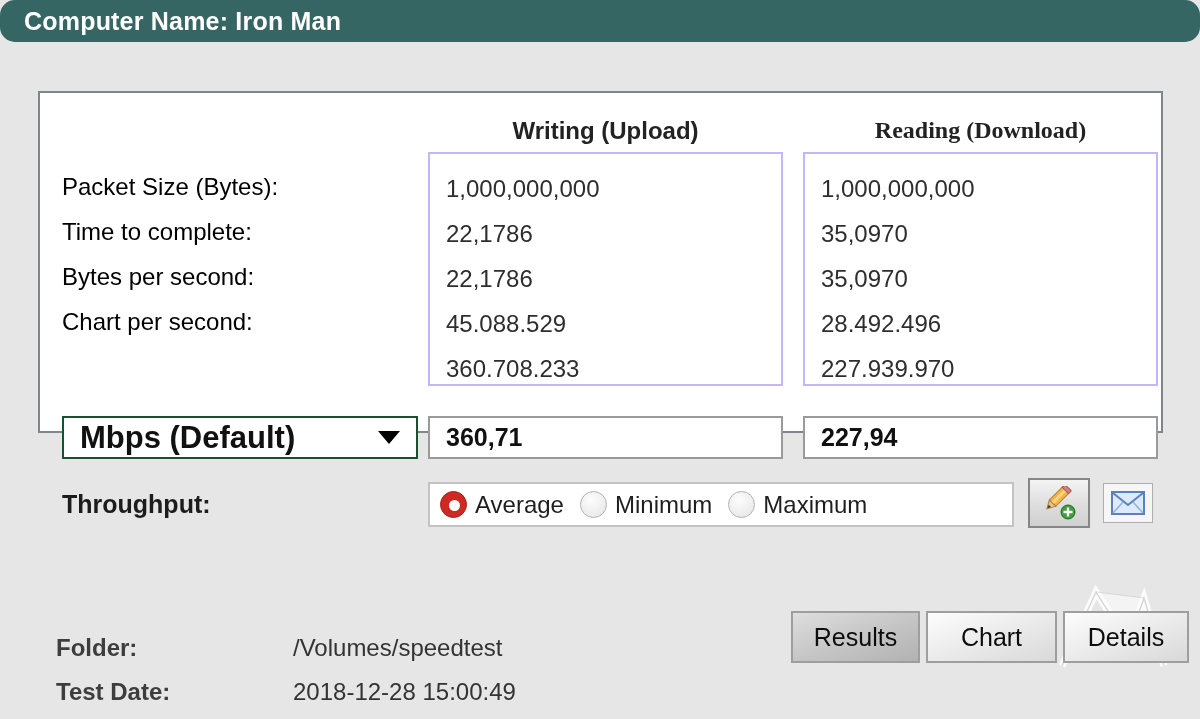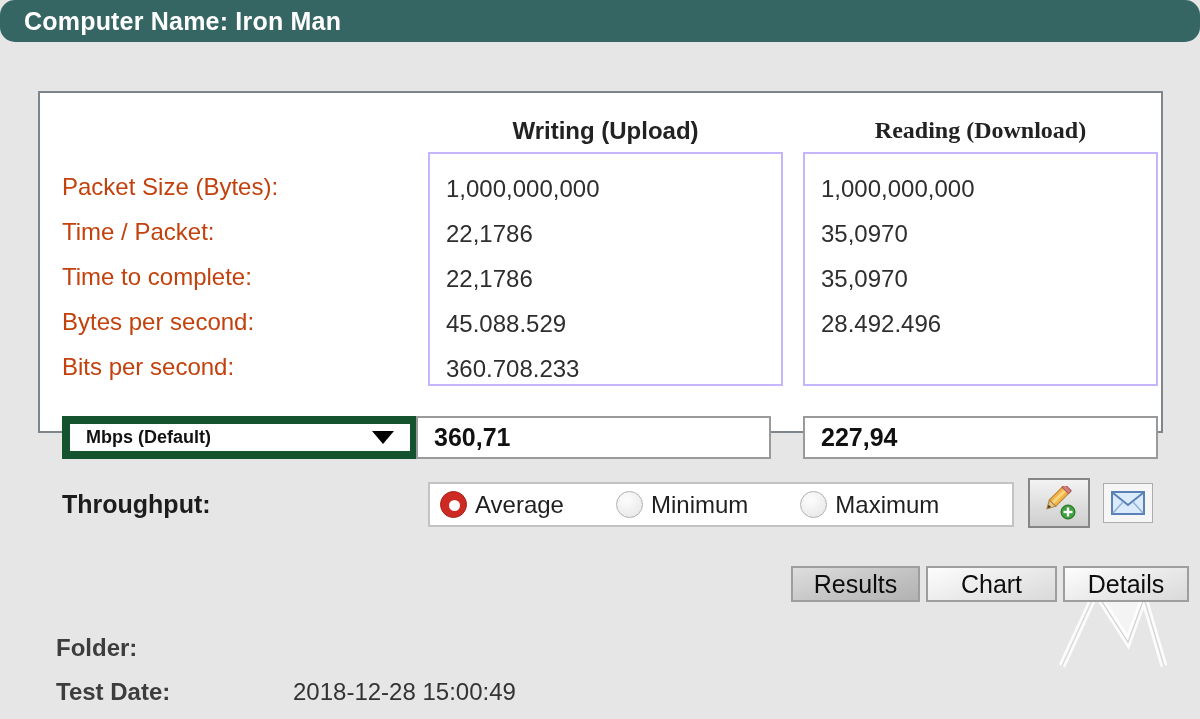--- a/index.html
+++ b/index.html
@@ -27,69 +27,69 @@
     border:2px solid #7f868b;
   }
   .col-header {
     position:absolute; top:24px; width:355px; text-align:center;
     font-weight:bold; font-size:24px; color:#222;
   }
   .col-header.writing { left:388px; }
   .col-header.reading { left:763px;font-family:Liberation Serif, serif; }
 
   .labels-col {
-    position:absolute; left:22px; top:71px; font-size:24px; color:#c2410c;
+    position:absolute; left:22px; top:71px; font-size:24px; color:#000000;
   }
   .labels-col .row-label { height:45px; line-height:45px; }
 
   .values-box {
     position:absolute; top:59px; width:355px; height:234px;
     border:2px solid #c4b5fd;
     padding:12px 0 0 16px;
     font-size:24px; color:#2e2e2e;
     background:#fff;
   }
   .values-box.writing { left:388px; }
   .values-box.reading { left:763px; }
   .values-box .cell { height:45px; line-height:45px; white-space:nowrap; }
 
   .unit-select {
     position:absolute; left:22px; top:323px; width:356px; height:43px;
-    border:8px solid #14532d; background:#fff;
+    border:2px solid #14532d; background:#fff;
     display:flex; align-items:center;
     padding:4px 16px;
-    font-weight:bold; font-size:18px; color:#111;
+    font-weight:bold; font-size:31px; color:#111;
     cursor:default;
   }
   .unit-select .caret {
     margin-left:auto;
     width:0; height:0;
     border-left:11px solid transparent;
     border-right:11px solid transparent;
     border-top:13px solid #000;
   }
   .speed-box {
     position:absolute; top:323px; width:355px; height:43px;
     border:2px solid #9a9a9a; background:#fff;
     display:flex; align-items:center; padding-left:16px;
     font-weight:bold; font-size:25px; color:#111;
   }
-  .speed-box.writing { left:376px; }
+  .speed-box.writing { left:388px; }
   .speed-box.reading { left:763px; }
 
   .throughput-label {
     position:absolute; left:22px; top:389px; height:45px;
     display:flex; align-items:center;
     font-weight:bold; font-size:25px; color:#1c1c1c;
   }
   .radio-group {
     position:absolute; left:388px; top:389px; width:586px; height:45px;
     border:2px solid #c3c3c3; background:#fff;
     display:flex; align-items:center;
-    padding:0 10px; gap:52px;
+    padding:0 10px; gap:16px;
   }
   .radio-option { display:flex; align-items:center; gap:8px; cursor:default; }
   .radio-circle {
     width:27px; height:27px; border-radius:50%;
     background:radial-gradient(circle at 40% 32%, #fdfdfd, #e4e4e4);
     border:1px solid #b2b2b2;
     position:relative; flex:0 0 auto;
   }
   .radio-circle.selected {
     background:#cc2a22; border:1px solid #a81f18;
@@ -110,25 +110,26 @@
     background:linear-gradient(180deg,#f3f3f3 0%,#dcdcdc 60%,#cfcfcf 100%);
   }
   .btn-mail {
     left:1063px; top:390px; width:50px; height:40px;
     border:1px solid #adadad;
     background:#f6f6f6;
   }
 
   .tabs { position:absolute; left:791px; top:566px; height:46px; display:flex; gap:6px; }
   .tab {
-    height:36px; border:2px solid #9e9e9e;
+    height:52px; border:2px solid #9e9e9e;
     display:flex; align-items:center; justify-content:center;
     font-size:25px; color:#0d0d0d;
     background:linear-gradient(160deg,#fdfdfd 0%,#e9e9e9 55%,#d9d9d9 100%);
     cursor:default;
+    margin-top:45px;
   }
   .tab.active {
     background:linear-gradient(160deg,#dedede 0%,#c4c4c4 55%,#b2b2b2 100%);
   }
   .tab.t-results { width:129px; }
   .tab.t-chart { width:131px; }
   .tab.t-details { width:126px; }
 
   .footer-row { position:absolute; left:56px; font-size:24px; height:30px; display:flex; }
   .footer-row .f-label { font-weight:bold; color:#3d3d3d; width:237px; }
@@ -145,39 +146,39 @@
   <span class="title">Computer Name: Iron Man</span>
 </div>
 
 <div class="panel">
 
   <div class="col-header writing">Writing (Upload)</div>
   <div class="col-header reading">Reading (Download)</div>
 
   <div class="labels-col">
     <div class="row-label">Packet Size (Bytes):</div>
-    <div class="row-label">Time / Packet:</div>
     <div class="row-label">Time to complete:</div>
     <div class="row-label">Bytes per second:</div>
-    <div class="row-label">Bits per second:</div>
+    <div class="row-label">Chart per second:</div>
   </div>
 
   <div class="values-box writing">
     <div class="cell">1,000,000,000</div>
     <div class="cell">22,1786</div>
     <div class="cell">22,1786</div>
     <div class="cell">45.088.529</div>
     <div class="cell">360.708.233</div>
   </div>
 
   <div class="values-box reading">
     <div class="cell">1,000,000,000</div>
     <div class="cell">35,0970</div>
     <div class="cell">35,0970</div>
     <div class="cell">28.492.496</div>
+    <div class="cell">227.939.970</div>
   </div>
 
   <div class="unit-select">
     <span>Mbps (Default)</span>
     <span class="caret"></span>
   </div>
 
   <div class="speed-box writing">360,71</div>
   <div class="speed-box reading">227,94</div>
 
@@ -231,17 +232,18 @@
 </svg>
 
 <div class="tabs">
   <div class="tab t-results active">Results</div>
   <div class="tab t-chart">Chart</div>
   <div class="tab t-details">Details</div>
 </div>
 
 <div class="footer-row folder">
   <span class="f-label">Folder:</span>
+  <span class="f-value">/Volumes/speedtest</span>
 </div>
 <div class="footer-row testdate">
   <span class="f-label">Test Date:</span>
   <span class="f-value">2018-12-28 15:00:49</span>
 </div>
 
 </body></html>

